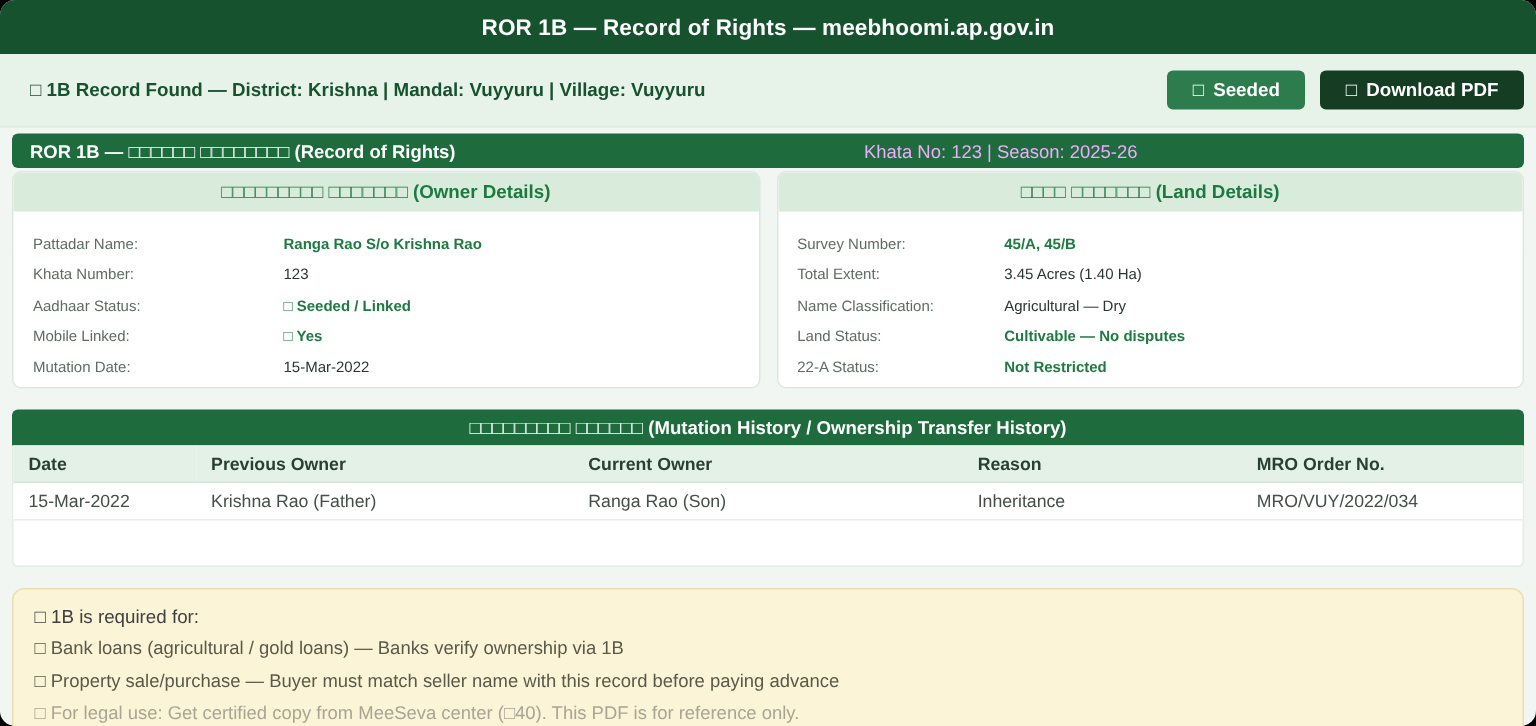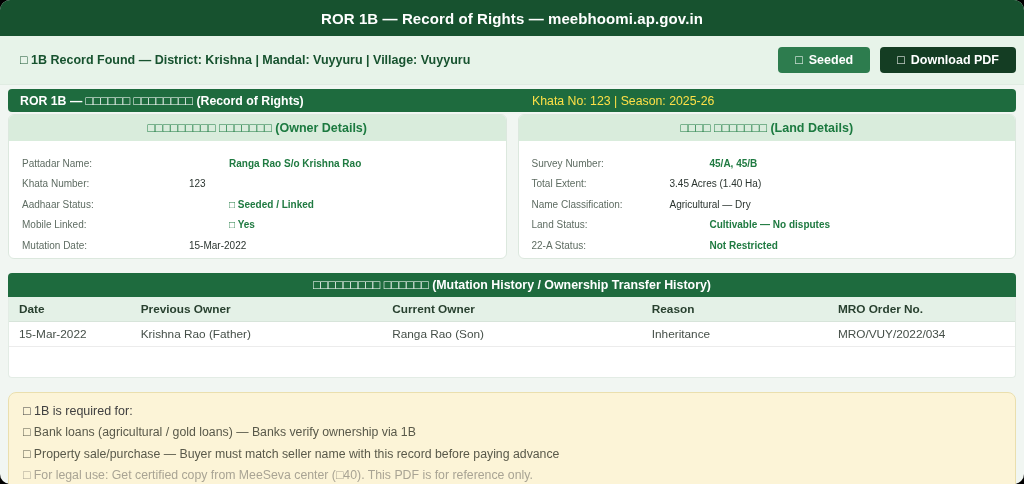--- a/index.html
+++ b/index.html
@@ -29,38 +29,38 @@
   }
   .btn-print{background:#2d7c4e;}
   .btn-download{background:#143d23;}
   .content{padding:4px 8px 0;}
   
   .record-bar{
     position:relative;height:23px;background:#1e6b3e;border-radius:4px;
     color:#fff;display:flex;align-items:center;font-size:12.3px;
   }
   .record-bar .rb-left{font-weight:bold;padding-left:12px;}
-  .record-bar .rb-right{position:absolute;left:524px;color:#fde047;font-weight:normal;}
+  .record-bar .rb-right{position:absolute;left:568px;color:#f0abfc;font-weight:normal;}
   
   .panels{display:flex;gap:11px;margin-top:2px;}
   .panel{
     flex:1;background:#fff;border:1px solid #dce8de;border-radius:6px;
     overflow:hidden;height:143px;
   }
   .panel-header{
     height:26px;background:#d9ecdc;color:#1c7a40;font-weight:bold;
     font-size:12.5px;display:flex;align-items:center;justify-content:center;
   }
   .panel-body{padding-top:7px;}
   .drow{display:flex;align-items:flex-end;height:20.5px;font-size:10px;padding-left:13px;}
   .drow .lbl{color:#5e6c62;}
   .panel-owner .lbl{width:167px;}
   .panel-land .lbl{width:138px;margin-top:12px;}
   .drow .val{color:#2b3530;}
-  .drow .val.accent{color:#1f7a41;font-weight:bold;margin-left:40px;}
+  .drow .val.accent{color:#1f7a41;font-weight:bold;}
   
   .mutation{margin-top:14px;}
   .mutation-bar{
     height:24px;background:#1e6b3e;border-radius:4px 4px 0 0;color:#fff;
     font-weight:bold;font-size:12.4px;display:flex;align-items:center;justify-content:center;
   }
   .table-wrap{background:#fff;border:1px solid #e3ece5;border-top:none;border-radius:0 0 4px 4px;padding-bottom:30px;}
   table.mut{width:100%;border-collapse:collapse;table-layout:fixed;font-size:11.8px;}
   table.mut thead th{
     background:#e4f1e7;color:#28402f;font-weight:bold;text-align:left;

